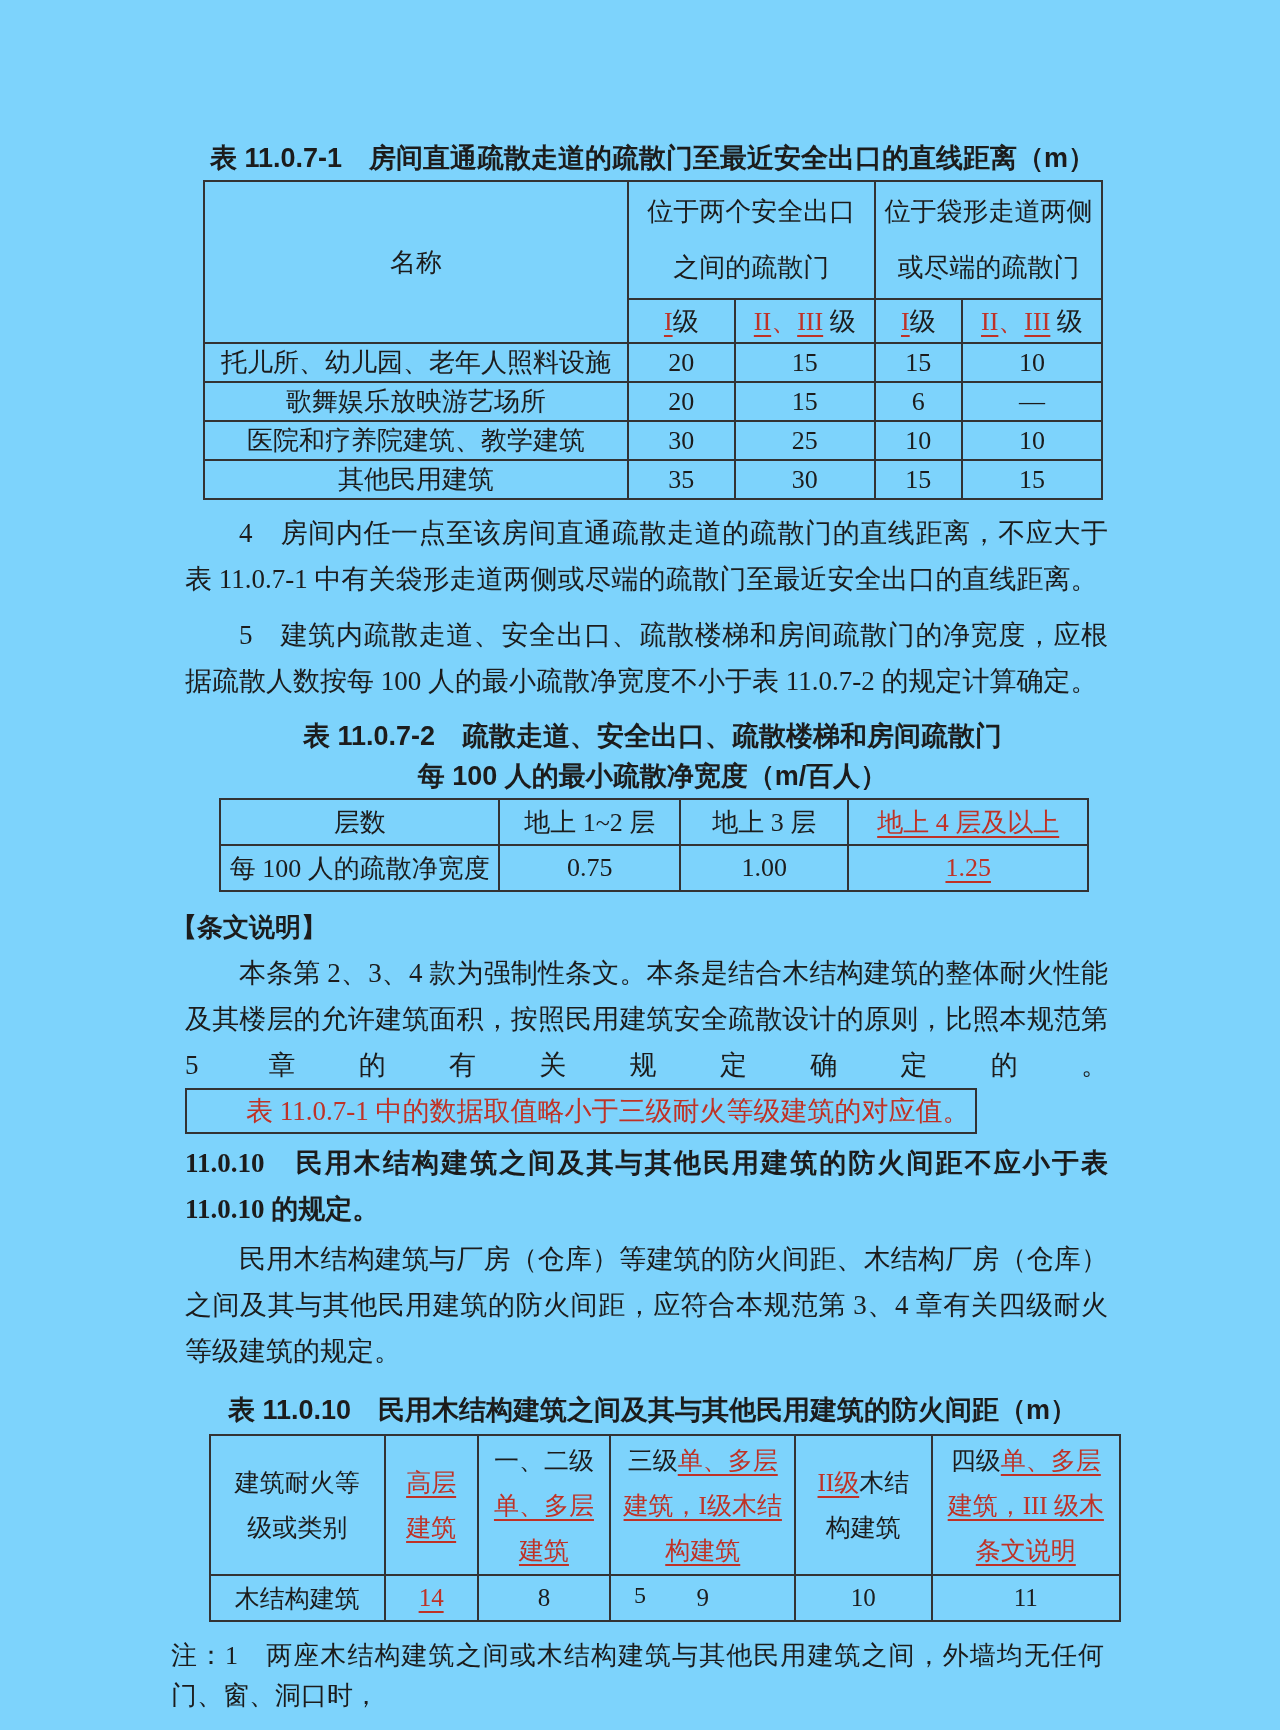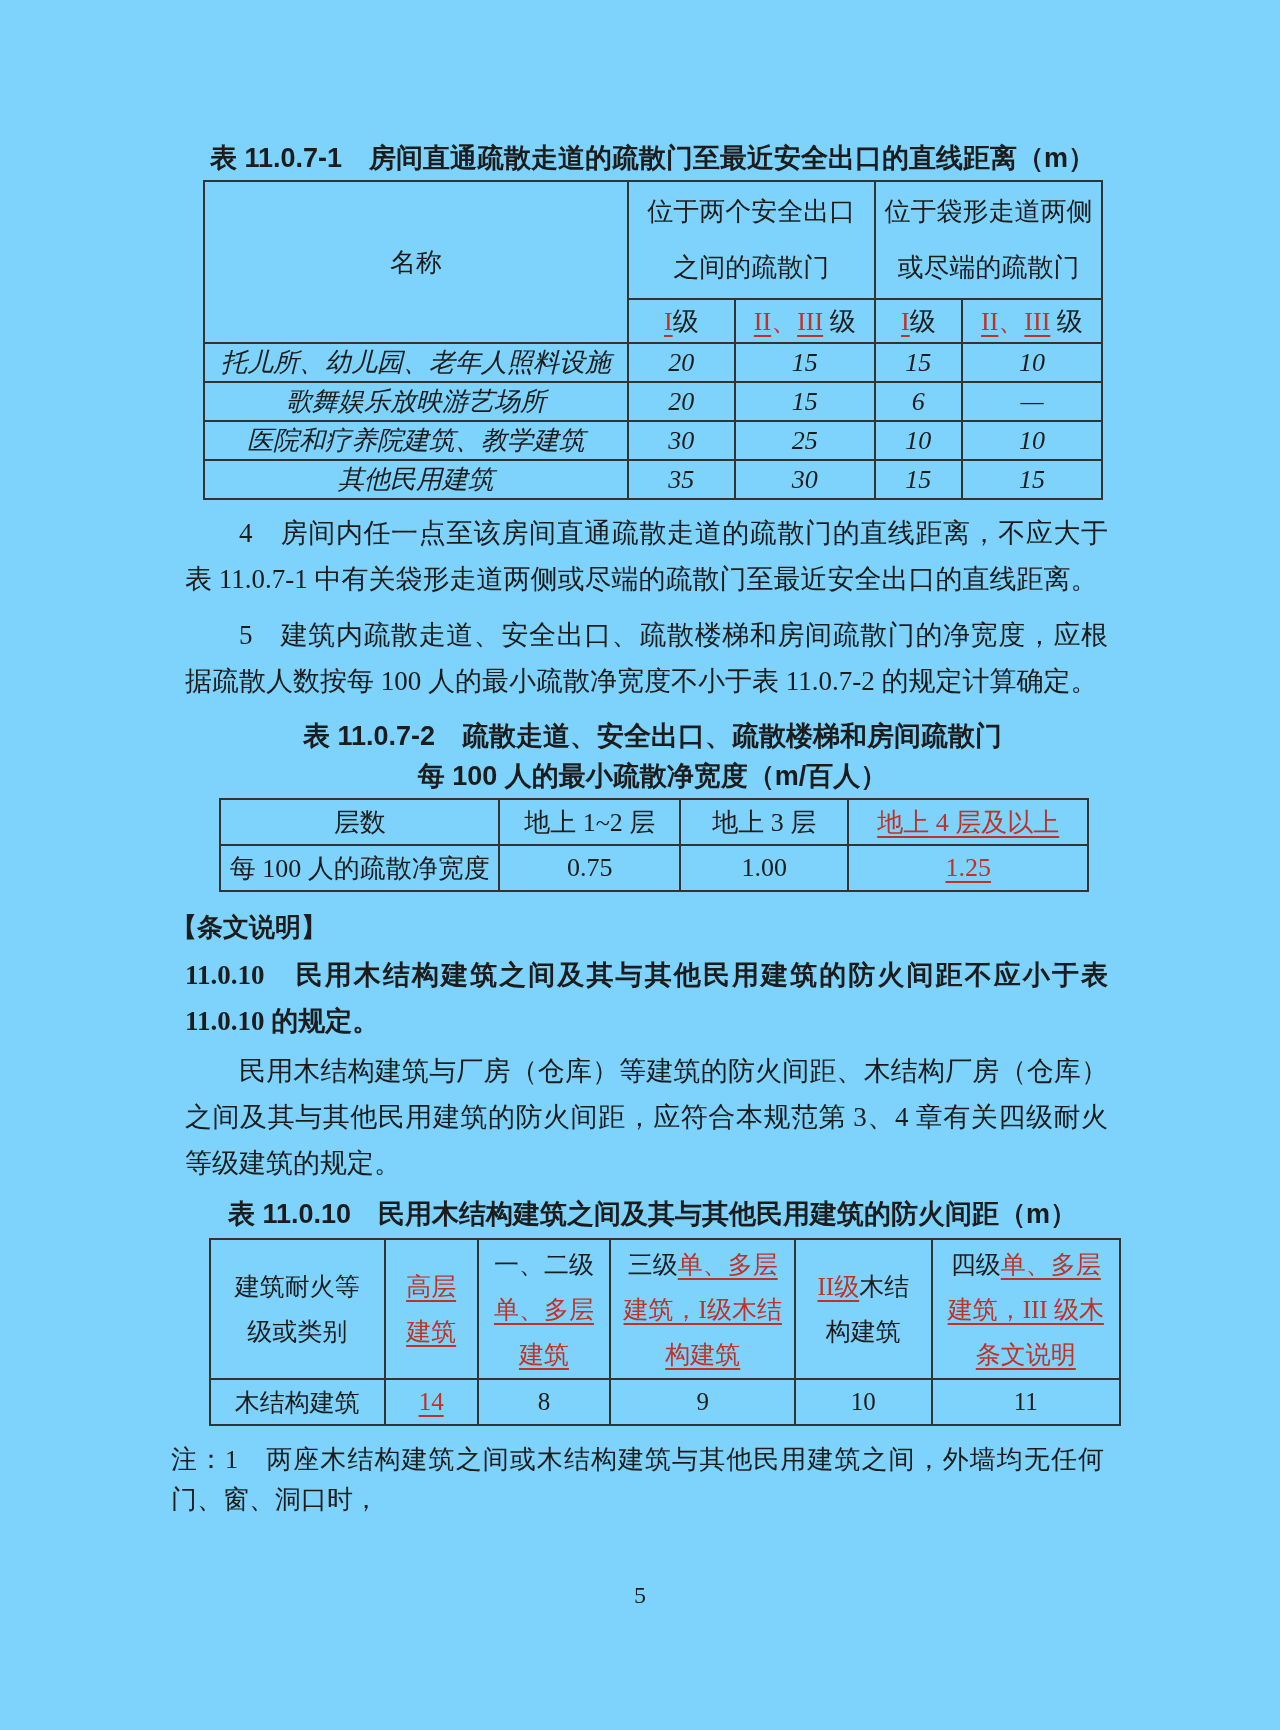--- a/index.html
+++ b/index.html
@@ -24,21 +24,21 @@
   .clause{font-weight:bold;}
 
   table{border-collapse:collapse;table-layout:fixed;}
   td{border:2px solid var(--line);text-align:center;vertical-align:middle;
      font-size:26px;padding:0 4px;overflow:hidden;}
 
   .t1{width:900px;margin:4px 0 0 18px;}
   .t1 .grp td div{line-height:56px;white-space:nowrap;}
   .t1 .grp td{height:116px;}
   .t1 .sub td{height:42px;}
-  .t1 .data td{height:37px;white-space:nowrap;font-style:italic;}
+  .t1 .data td{height:37px;white-space:nowrap;}
 
   .t2{width:870px;margin:2px 0 0 34px;}
   .t2 td{height:44px;white-space:nowrap;}
 
   .t3{width:912px;margin:6px 0 0 24px;font-size:25px;}
   .t3 td{font-size:25px;}
   .t3 .hdr td{height:138px;}
   .t3 .hdr td div{line-height:45px;white-space:nowrap;}
   .t3 .data td{height:44px;}
 
@@ -148,25 +148,26 @@
           <td>每 100 人的疏散净宽度</td>
           <td><span>0.75</span></td>
           <td><span>1.00</span></td>
           <td><span class="ru">1.25</span></td>
         </tr>
       </tbody>
     </table>
 
     <p class="heading">【条文说明】</p>
 
+    <p class="para" style="text-indent:2em;margin-top:4px;"><span>本条第 2、3、4 款为强制性条文。本条是结合木结构建筑的整体耐火性能及其楼层的允许建筑面积，按照民用建筑安全疏散设计的原则，比照本规范第 5 章的有关规定确定的。</span><span class="boxed">表 11.0.7-1 中的数据取值略小于三级耐火等级建筑的对应值。</span></p>
 
     <p class="para clause" style="margin-top:6px;">11.0.10　民用木结构建筑之间及其与其他民用建筑的防火间距不应小于表 11.0.10 的规定。</p>
     <p class="para indent" style="margin-top:4px;">民用木结构建筑与厂房（仓库）等建筑的防火间距、木结构厂房（仓库）之间及其与其他民用建筑的防火间距，应符合本规范第 3、4 章有关四级耐火等级建筑的规定。</p>
 
-    <p class="tbl-title" style="margin-top:10px;">表 11.0.10　民用木结构建筑之间及其与其他民用建筑的防火间距（m）</p>
+    <p class="tbl-title" style="margin-top:18px;">表 11.0.10　民用木结构建筑之间及其与其他民用建筑的防火间距（m）</p>
 
     <table class="t3">
       <colgroup>
         <col style="width:19.2%">
           <col style="width:10.2%">
           <col style="width:14.6%">
           <col style="width:20.3%">
           <col style="width:15.0%">
           <col style="width:20.7%">
       </colgroup>

